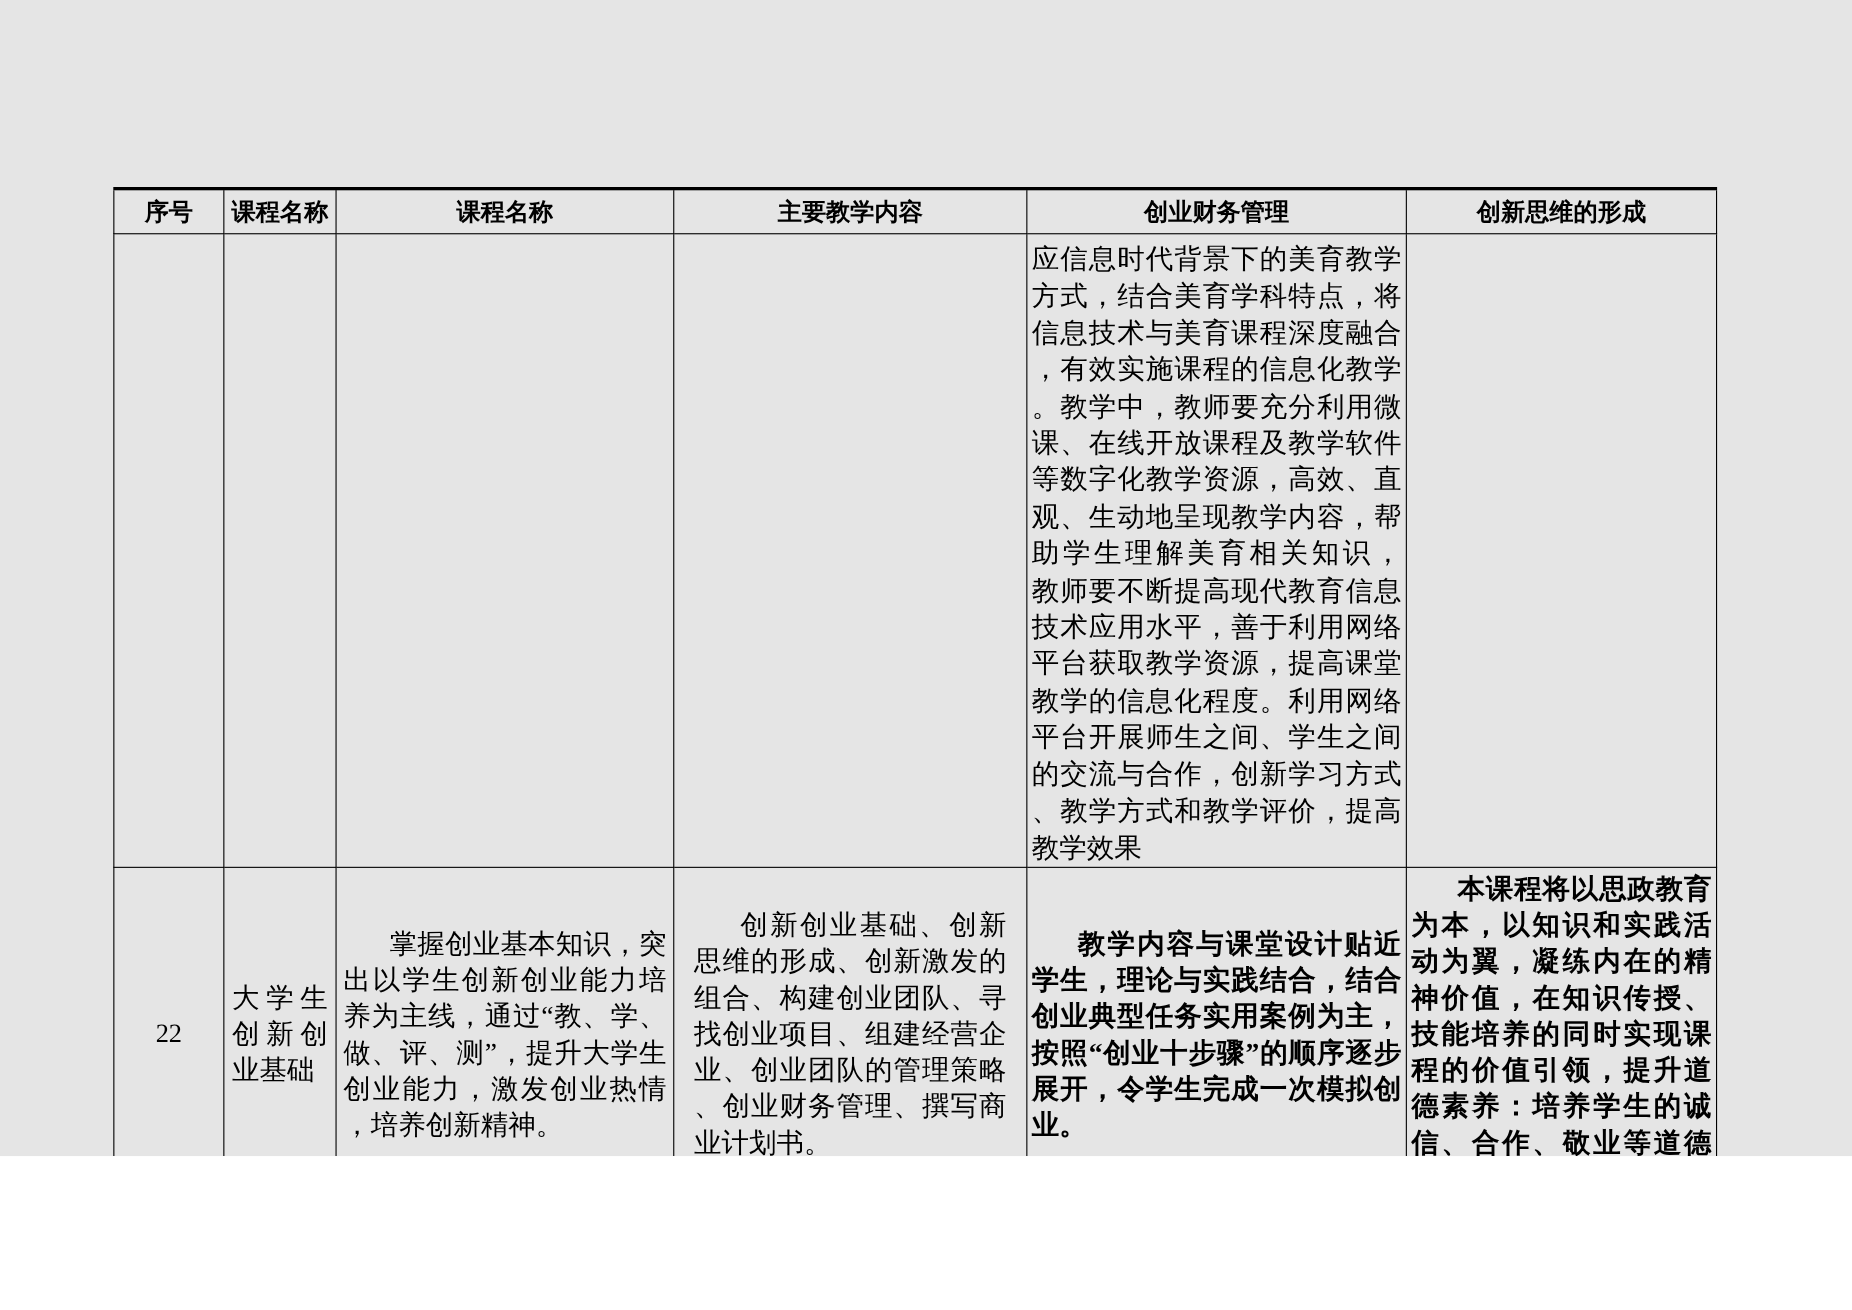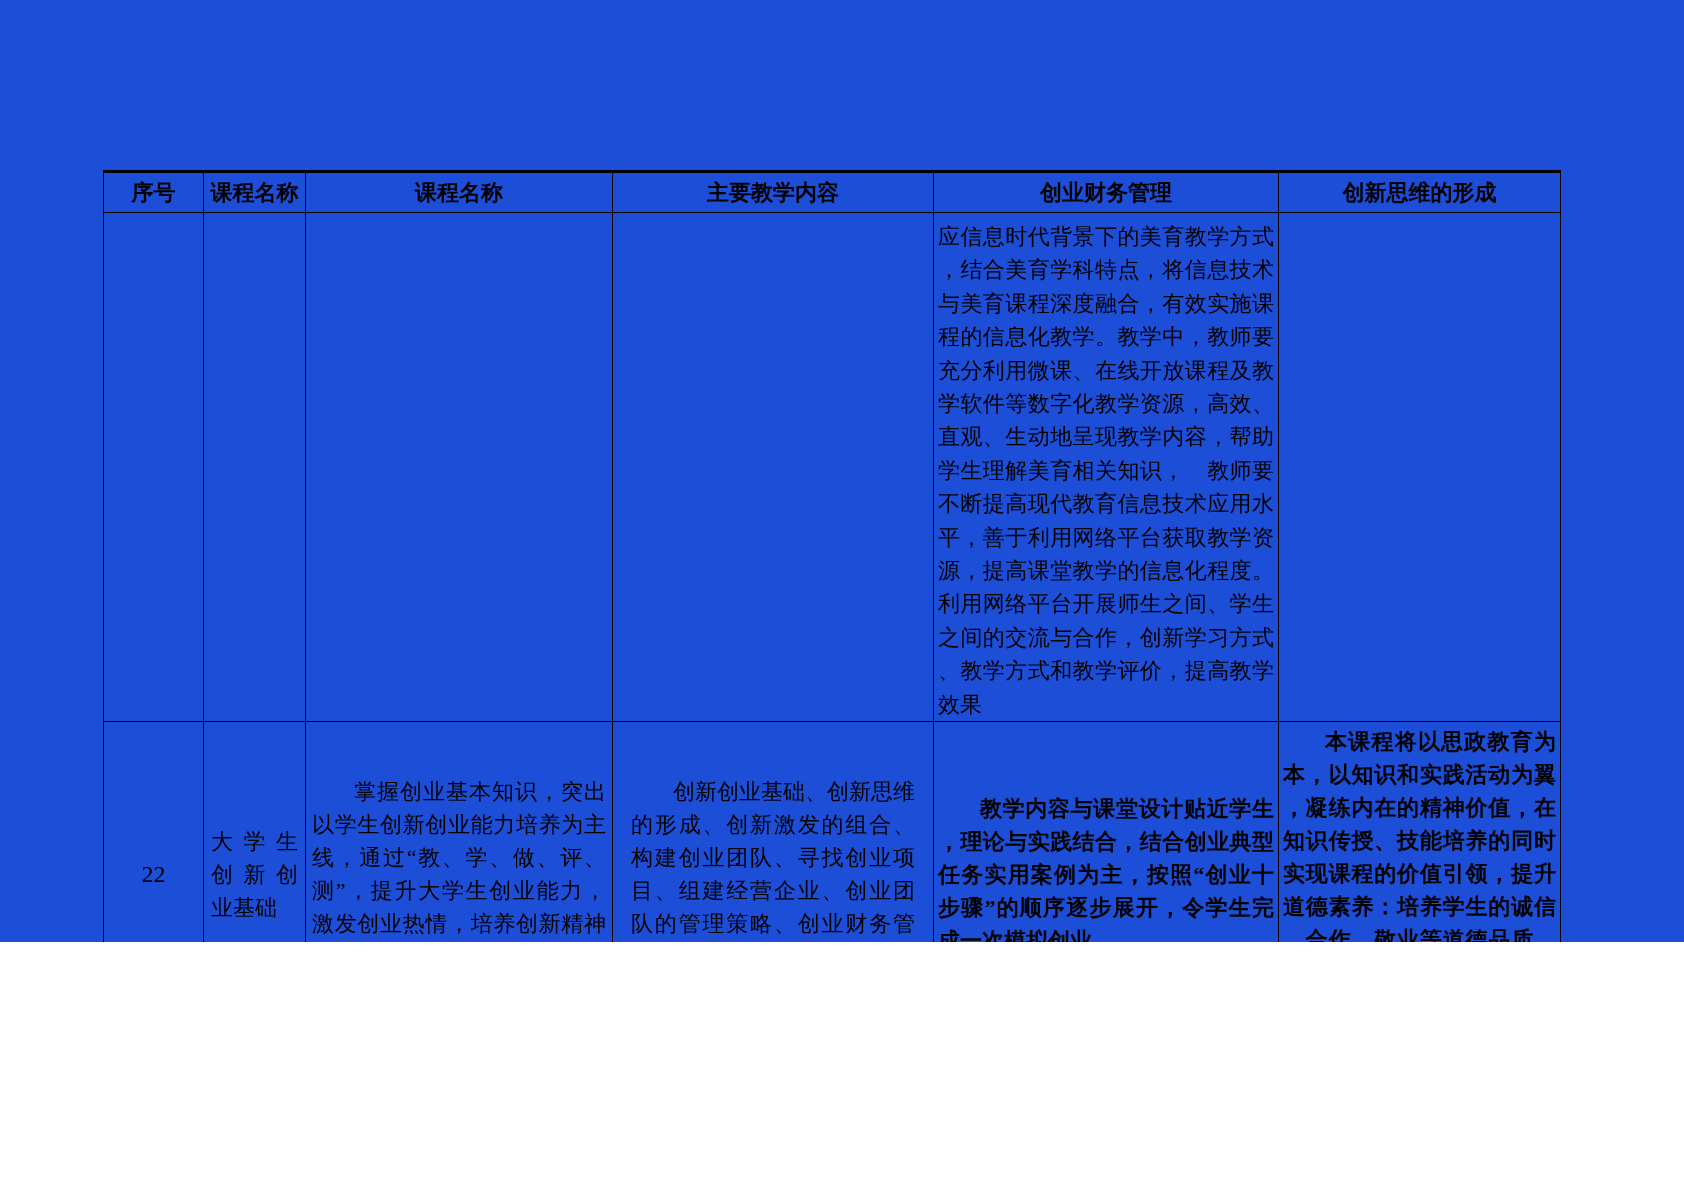--- a/index.html
+++ b/index.html
@@ -4,22 +4,22 @@
 <style>
   * { margin: 0; padding: 0; box-sizing: border-box; }
   html, body { background: #ffffff; }
   body {
     width: 1684px; height: 1191px;
     font-family: "Liberation Serif", "DejaVu Serif", serif;
     color: #000000;
   }
   .page {
     position: relative;
-    width: 1684px; height: 942px;
-    background: #1d4ed8;
+    width: 1684px; height: 1051px;
+    background: #e5e5e5;
     overflow: hidden;
   }
   table.course-table {
     position: absolute;
     left: 103px; top: 170px;
     width: 1457px;
     border-collapse: collapse;
     table-layout: fixed;
     border: 1.5px solid #000;
     border-top: 3px solid #000;
@@ -39,21 +39,21 @@
   tr.row-cont  { height: 485px; }
   tr.row-main  { height: 305px; }
 
   .col-no   { width: 100px; }
   .col-name { width: 102px; }
   .col-obj  { width: 307px; }
   .col-cont { width: 321px; }
   .col-req  { width: 345px; }
   .col-ideo { width: 282px; }
 
-  td.cell { font-size: 22px; line-height: 33px; }
+  td.cell { font-size: 25px; line-height: 33px; }
 
   td.cell-no {
     text-align: center;
     font-size: 24px;
   }
   td.cell-name { padding: 0 7px; }
   td.cell-obj  { padding: 0 6px; margin-left: 24px; }
   td.cell-cont { padding: 0 18px; }
   td.cell-req  { padding: 0 4px; font-weight: bold; }
   td.cell-ideo { padding: 0 4px; vertical-align: top; }

